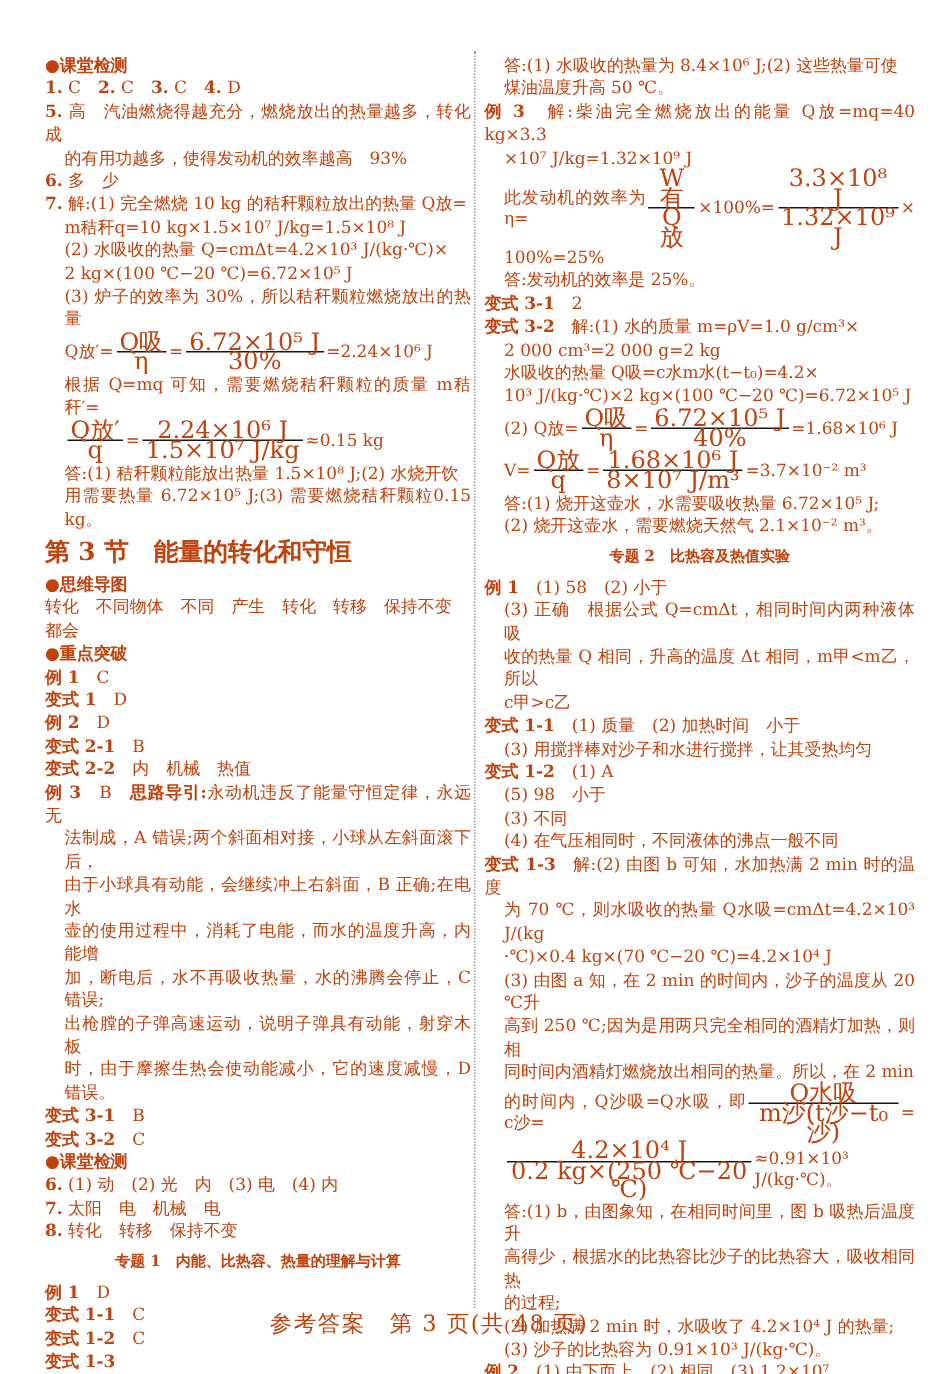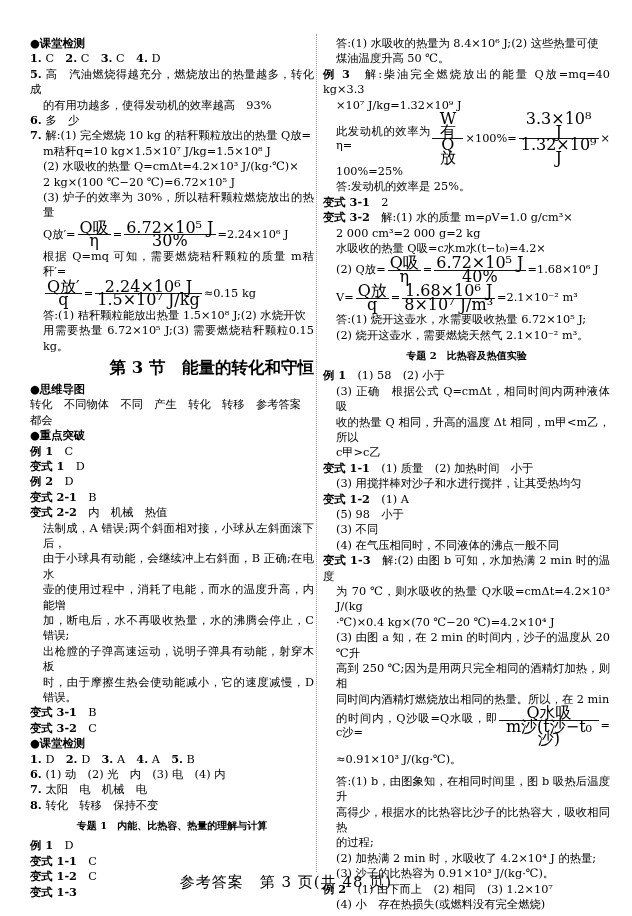--- a/index.html
+++ b/index.html
@@ -1,30 +1,30 @@
 <!DOCTYPE html>
 <html><head>
 <meta charset="utf-8">
 <style>
   html,body{margin:0;padding:0;background:#e8e8e8;}
   .page{
     position:relative;width:632px;height:916px;background:#ffffff;
     font-family:"DejaVu Serif","Liberation Serif",serif;
-    color:#000000;overflow:hidden;
+    color:#c2410c;overflow:hidden;
   }
   .col{position:absolute;top:36px;}
   .col-left{left:30px;width:284px;}
   .col-right{left:323px;width:287px;}
   .divider{position:absolute;left:316px;top:34px;height:838px;width:0;
     border-left:1px dotted #9a9a9a;}
   .ln{font-size:11.3px;line-height:15.4px;text-align:justify;}
   .pi{padding-left:13px;}
   .blt{font-weight:bold;}
   .bd{font-weight:bold;}
-  .h1{font-size:16.5px;font-weight:bold;text-align:right;line-height:26px;padding:1px 0;}
+  .h1{font-size:16.5px;font-weight:bold;text-align:left;line-height:26px;padding:1px 0;}
   .h2{font-size:10px;font-weight:bold;text-align:center;line-height:23px;padding:1px 0;}
   .fm{display:flex;align-items:center;flex-wrap:nowrap;min-height:28px;line-height:14px;}
   .frac{display:inline-block;vertical-align:middle;text-align:center;
     font-size:16px;margin:0 2px;line-height:12.5px;}
   .frac .num{display:block;border-bottom:1px solid #161616;padding:0 2px;}
   .frac .den{display:block;padding:0 2px;}
   .footer{position:absolute;left:0;right:60px;bottom:24px;text-align:center;
     font-size:15px;font-weight:normal;letter-spacing:1px;}
 </style>
 </head>
@@ -65,38 +65,38 @@
         <span class="frac">
           <span class="num">2.24×10⁶ J</span>
           <span class="den">1.5×10⁷ J/kg</span>
         </span>
         <span>≈0.15 kg</span>
       </div>
       <div class="ln pi"><span>答:(1) 秸秆颗粒能放出热量 1.5×10⁸ J;(2) 水烧开饮</span></div>
       <div class="ln pi"><span>用需要热量 6.72×10⁵ J;(3) 需要燃烧秸秆颗粒0.15 kg。</span></div>
       <div class="ln h1"><span class="bd">第 3 节　能量的转化和守恒</span></div>
       <div class="ln blt"><span class="bd">●思维导图</span></div>
-      <div class="ln p"><span>转化　不同物体　不同　产生　转化　转移　参考答案</span></div>
+      <div class="ln p"><span>转化　不同物体　不同　产生　转化　转移　保持不变</span></div>
       <div class="ln p"><span>都会</span></div>
       <div class="ln blt"><span class="bd">●重点突破</span></div>
       <div class="ln p"><span class="bd">例 1</span><span>　C</span></div>
       <div class="ln p"><span class="bd">变式 1</span><span>　D</span></div>
       <div class="ln p"><span class="bd">例 2</span><span>　D</span></div>
       <div class="ln p"><span class="bd">变式 2-1</span><span>　B</span></div>
       <div class="ln p"><span class="bd">变式 2-2</span><span>　内　机械　热值</span></div>
+      <div class="ln p"><span class="bd">例 3</span><span>　B　</span><span class="bd">思路导引:</span><span>永动机违反了能量守恒定律，永远无</span></div>
       <div class="ln pi"><span>法制成，A 错误;两个斜面相对接，小球从左斜面滚下后，</span></div>
       <div class="ln pi"><span>由于小球具有动能，会继续冲上右斜面，B 正确;在电水</span></div>
       <div class="ln pi"><span>壶的使用过程中，消耗了电能，而水的温度升高，内能增</span></div>
       <div class="ln pi"><span>加，断电后，水不再吸收热量，水的沸腾会停止，C 错误;</span></div>
       <div class="ln pi"><span>出枪膛的子弹高速运动，说明子弹具有动能，射穿木板</span></div>
       <div class="ln pi"><span>时，由于摩擦生热会使动能减小，它的速度减慢，D 错误。</span></div>
       <div class="ln p"><span class="bd">变式 3-1</span><span>　B</span></div>
       <div class="ln p"><span class="bd">变式 3-2</span><span>　C</span></div>
       <div class="ln blt"><span class="bd">●课堂检测</span></div>
-      <div class="ln p"><span class="bd">1.</span><span> D　</span><span class="bd">2.</span><span> D　</span><span class="bd">3.</span><span> A　</span><span class="bd">4.</span><span> A　</span><span class="bd">5.</span><span> B</span></div>
       <div class="ln p"><span class="bd">6.</span><span> (1) 动　(2) 光　内　(3) 电　(4) 内</span></div>
       <div class="ln p"><span class="bd">7.</span><span> 太阳　电　机械　电</span></div>
       <div class="ln p"><span class="bd">8.</span><span> 转化　转移　保持不变</span></div>
       <div class="ln h2"><span class="bd">专题 1　内能、比热容、热量的理解与计算</span></div>
       <div class="ln p"><span class="bd">例 1</span><span>　D</span></div>
       <div class="ln p"><span class="bd">变式 1-1</span><span>　C</span></div>
       <div class="ln p"><span class="bd">变式 1-2</span><span>　C</span></div>
       <div class="ln p"><span class="bd">变式 1-3</span></div>
     </div>
   <div class="divider"></div>
@@ -117,20 +117,21 @@
           <span class="den">1.32×10⁹ J</span>
         </span>
         <span>×</span>
       </div>
       <div class="ln pi"><span>100%=25%</span></div>
       <div class="ln pi"><span>答:发动机的效率是 25%。</span></div>
       <div class="ln p"><span class="bd">变式 3-1</span><span>　2</span></div>
       <div class="ln p"><span class="bd">变式 3-2</span><span>　解:(1) 水的质量 m=ρV=1.0 g/cm³×</span></div>
       <div class="ln pi"><span>2 000 cm³=2 000 g=2 kg</span></div>
       <div class="ln pi"><span>水吸收的热量 Q吸=c水m水(t−t₀)=4.2×</span></div>
+      <div class="ln pi"><span>10³ J/(kg·℃)×2 kg×(100 ℃−20 ℃)=6.72×10⁵ J</span></div>
       <div class="ln pi fm">
         <span>(2) Q放=</span>
         <span class="frac">
           <span class="num">Q吸</span>
           <span class="den">η</span>
         </span>
         <span>=</span>
         <span class="frac">
           <span class="num">6.72×10⁵ J</span>
           <span class="den">40%</span>
@@ -141,21 +142,21 @@
         <span>V=</span>
         <span class="frac">
           <span class="num">Q放</span>
           <span class="den">q</span>
         </span>
         <span>=</span>
         <span class="frac">
           <span class="num">1.68×10⁶ J</span>
           <span class="den">8×10⁷ J/m³</span>
         </span>
-        <span>=2.1×10⁻² m³</span>
+        <span>=3.7×10⁻² m³</span>
       </div>
       <div class="ln pi"><span>答:(1) 烧开这壶水，水需要吸收热量 6.72×10⁵ J;</span></div>
       <div class="ln pi"><span>(2) 烧开这壶水，需要燃烧天然气 2.1×10⁻² m³。</span></div>
       <div class="ln h2"><span class="bd">专题 2　比热容及热值实验</span></div>
       <div class="ln p"><span class="bd">例 1</span><span>　(1) 58　(2) 小于</span></div>
       <div class="ln pi"><span>(3) 正确　根据公式 Q=cmΔt，相同时间内两种液体吸</span></div>
       <div class="ln pi"><span>收的热量 Q 相同，升高的温度 Δt 相同，m甲&lt;m乙，所以</span></div>
       <div class="ln pi"><span>c甲&gt;c乙</span></div>
       <div class="ln p"><span class="bd">变式 1-1</span><span>　(1) 质量　(2) 加热时间　小于</span></div>
       <div class="ln pi"><span>(3) 用搅拌棒对沙子和水进行搅拌，让其受热均匀</span></div>
@@ -171,20 +172,24 @@
       <div class="ln pi"><span>同时间内酒精灯燃烧放出相同的热量。所以，在 2 min</span></div>
       <div class="ln pi fm">
         <span>的时间内，Q沙吸=Q水吸，即 c沙=</span>
         <span class="frac">
           <span class="num">Q水吸</span>
           <span class="den">m沙(t沙−t₀沙)</span>
         </span>
         <span>=</span>
       </div>
       <div class="ln pi fm">
+        <span class="frac">
+          <span class="num">4.2×10⁴ J</span>
+          <span class="den">0.2 kg×(250 ℃−20 ℃)</span>
+        </span>
         <span>≈0.91×10³ J/(kg·℃)。</span>
       </div>
       <div class="ln pi"><span>答:(1) b，由图象知，在相同时间里，图 b 吸热后温度升</span></div>
       <div class="ln pi"><span>高得少，根据水的比热容比沙子的比热容大，吸收相同热</span></div>
       <div class="ln pi"><span>的过程;</span></div>
       <div class="ln pi"><span>(2) 加热满 2 min 时，水吸收了 4.2×10⁴ J 的热量;</span></div>
       <div class="ln pi"><span>(3) 沙子的比热容为 0.91×10³ J/(kg·℃)。</span></div>
       <div class="ln p"><span class="bd">例 2</span><span>　(1) 由下而上　(2) 相同　(3) 1.2×10⁷</span></div>
       <div class="ln pi"><span>(4) 小　存在热损失(或燃料没有完全燃烧)</span></div>
     </div>

